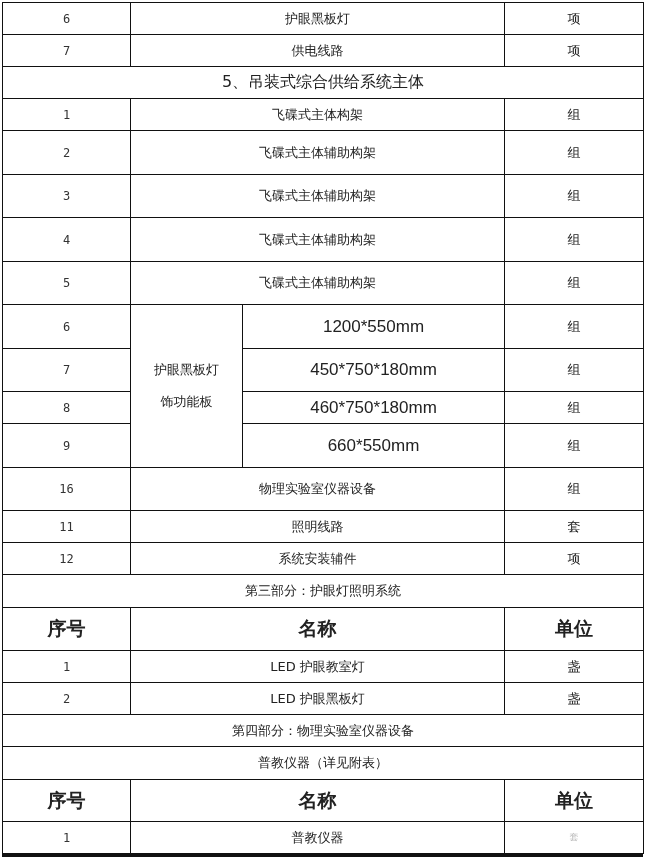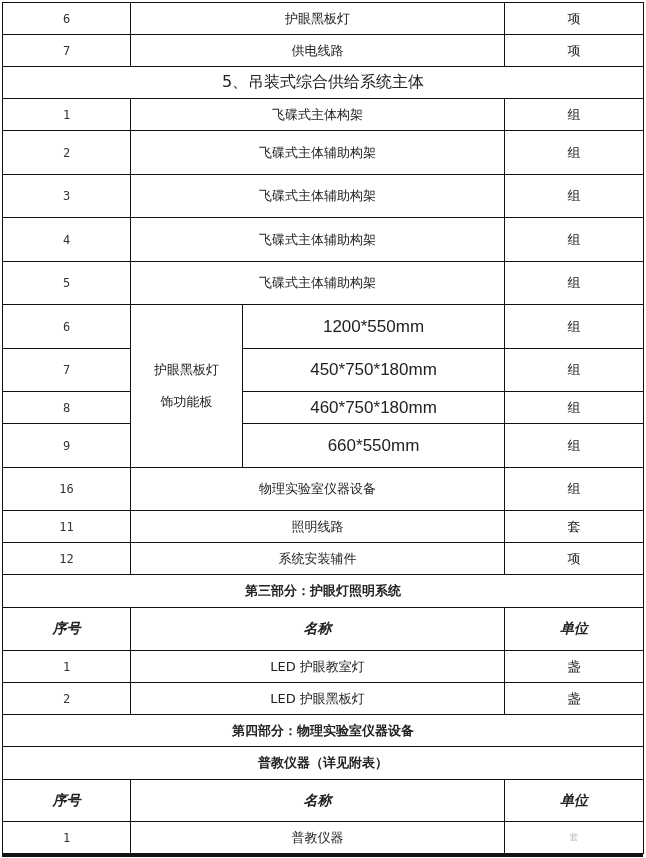--- a/index.html
+++ b/index.html
@@ -5,22 +5,22 @@
   html, body { margin: 0; padding: 0; background: #ffffff; }
   body { width: 646px; height: 858px; overflow: hidden; position: relative;
          font-family: "DejaVu Sans", "Liberation Sans", sans-serif; color: #222; }
   table { position: absolute; left: 2px; top: 2px; border-collapse: collapse;
           table-layout: fixed; width: 641px; }
   td { border: 1px solid #111; text-align: center; vertical-align: middle;
        font-size: 13px; padding: 0; }
   td.num { font-family: "DejaVu Sans Mono", "Liberation Mono", monospace; font-size: 12px; color: #333; }
   td.spec { font-family: Liberation Sans, sans-serif; font-size: 17px; }
   td.sect { font-size: 16px; }
-  td.bold { font-weight: bold; font-size: 13px; border-radius: 11px; }
-  td.head { font-weight: bold; font-size: 14px; font-style: italic; }
+  td.bold { font-weight: normal; font-size: 13px; border-radius: 11px; }
+  td.head { font-weight: bold; font-size: 19px; }
   td.merged { line-height: 32px; }
   td.unit-faint { color: #bbb; font-size: 9px; }
   .bottom-line { position: absolute; left: 2px; top: 854px; width: 641px; height: 3px; background: #111; }
 </style>
 </head>
 <body>
 
 <table>
   <colgroup>
     <col style="width:128px">

